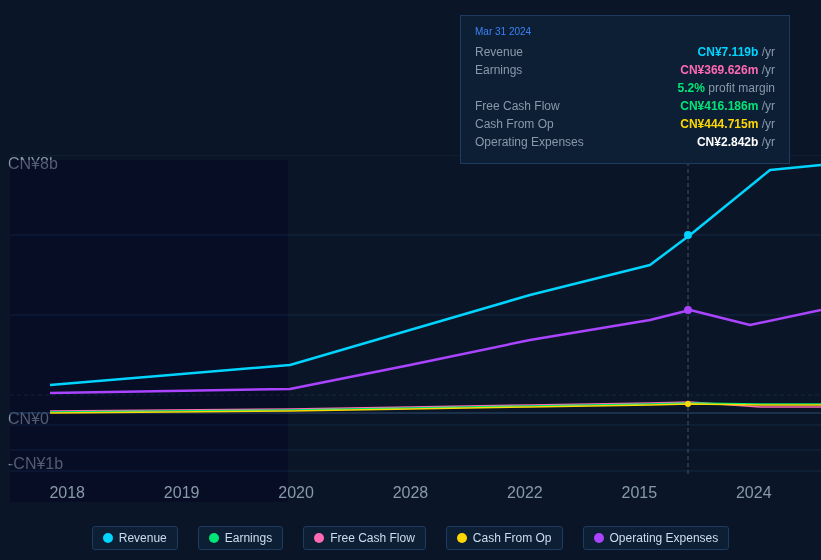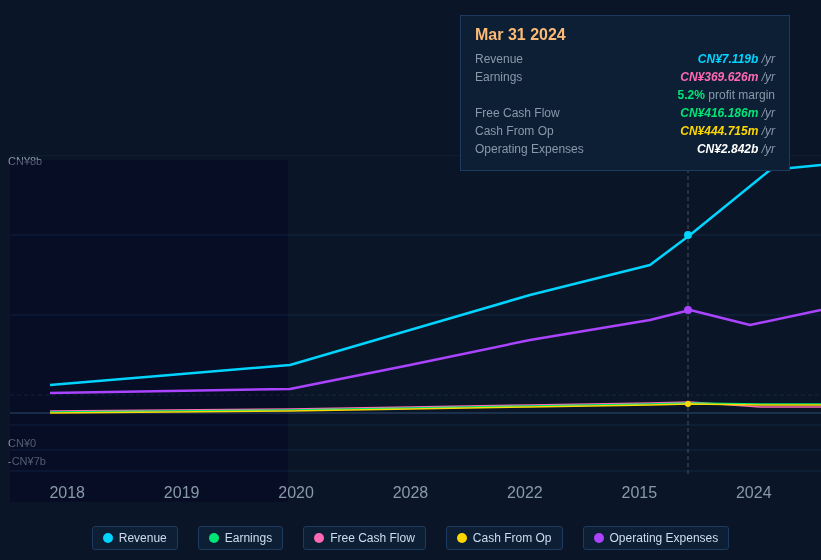--- a/index.html
+++ b/index.html
@@ -24,43 +24,42 @@
       top: 15px;
       left: 460px;
       background: #0d1f35;
       border: 1px solid #1e3a5f;
       padding: 10px 14px;
       z-index: 10;
       min-width: 330px;
     }
 
     .tooltip-date {
-      color: #fdba74;
-      font-size: 16px;
-      font-weight: bold;
+      color: #3b82f6;
+      font-size: 10px;
+      font-weight: normal;
       margin-bottom: 8px;
     }
 
     .tooltip-row {
       display: flex;
       justify-content: space-between;
       align-items: center;
       margin-bottom: 4px;
       font-size: 12px;
     }
 
     .tooltip-label {
       color: #8899aa;
       min-width: 120px;
     }
 
     .tooltip-value {
       font-weight: bold;
       margin-left: 10px;
-      font-style: italic;
     }
 
     .tooltip-value.cyan { color: #00d4ff; }
     .tooltip-value.magenta { color: #ff69b4; }
     .tooltip-value.green { color: #00e676; }
     .tooltip-value.yellow { color: #ffd700; }
     .tooltip-value.white { color: #ffffff; }
 
     .profit-margin {
       color: #8899aa;
@@ -68,30 +67,30 @@
       margin-left: 10px;
     }
     .profit-margin span {
       color: #00e676;
       font-weight: bold;
     }
 
     .y-axis-label {
       position: absolute;
       color: #8899aa;
-      font-size: 11px;
+      font-size: 16px;
     }
 
     .y-axis-top {
       top: 155px;
       left: 8px;
     }
 
     .y-axis-zero {
-      top: 437px;
+      top: 410px;
       left: 8px;
     }
 
     .y-axis-neg {
       top: 455px;
       left: 8px;
     }
 
     .x-axis-labels {
       position: absolute;
@@ -188,21 +187,21 @@
     </div>
 
     <div class="tooltip-row">
       <span class="tooltip-label">Operating Expenses</span>
       <span class="tooltip-value white">CN¥2.842b <span style="color:#8899aa;font-weight:normal">/yr</span></span>
     </div>
   </div>
 
   <div class="y-axis-label y-axis-top">CN¥8b</div>
   <div class="y-axis-label y-axis-zero">CN¥0</div>
-  <div class="y-axis-label y-axis-neg">-CN¥7b</div>
+  <div class="y-axis-label y-axis-neg">-CN¥1b</div>
 
   <div class="dark-overlay"></div>
 
   <svg style="position:absolute;top:155px;left:0;right:0;width:821px;height:320px;" viewBox="0 0 821 320" preserveAspectRatio="none">
 
     <line x1="10" y1="0" x2="821" y2="0" stroke="#1e3a5f" stroke-width="0.5"></line>
     <line x1="10" y1="80" x2="821" y2="80" stroke="#1e3a5f" stroke-width="0.5"></line>
     <line x1="10" y1="160" x2="821" y2="160" stroke="#1e3a5f" stroke-width="0.5"></line>
     <line x1="10" y1="240" x2="821" y2="240" stroke="#1e3a5f" stroke-width="0.5" stroke-dasharray="4,3"></line>
     <line x1="10" y1="270" x2="821" y2="270" stroke="#1e3a5f" stroke-width="0.5"></line>

